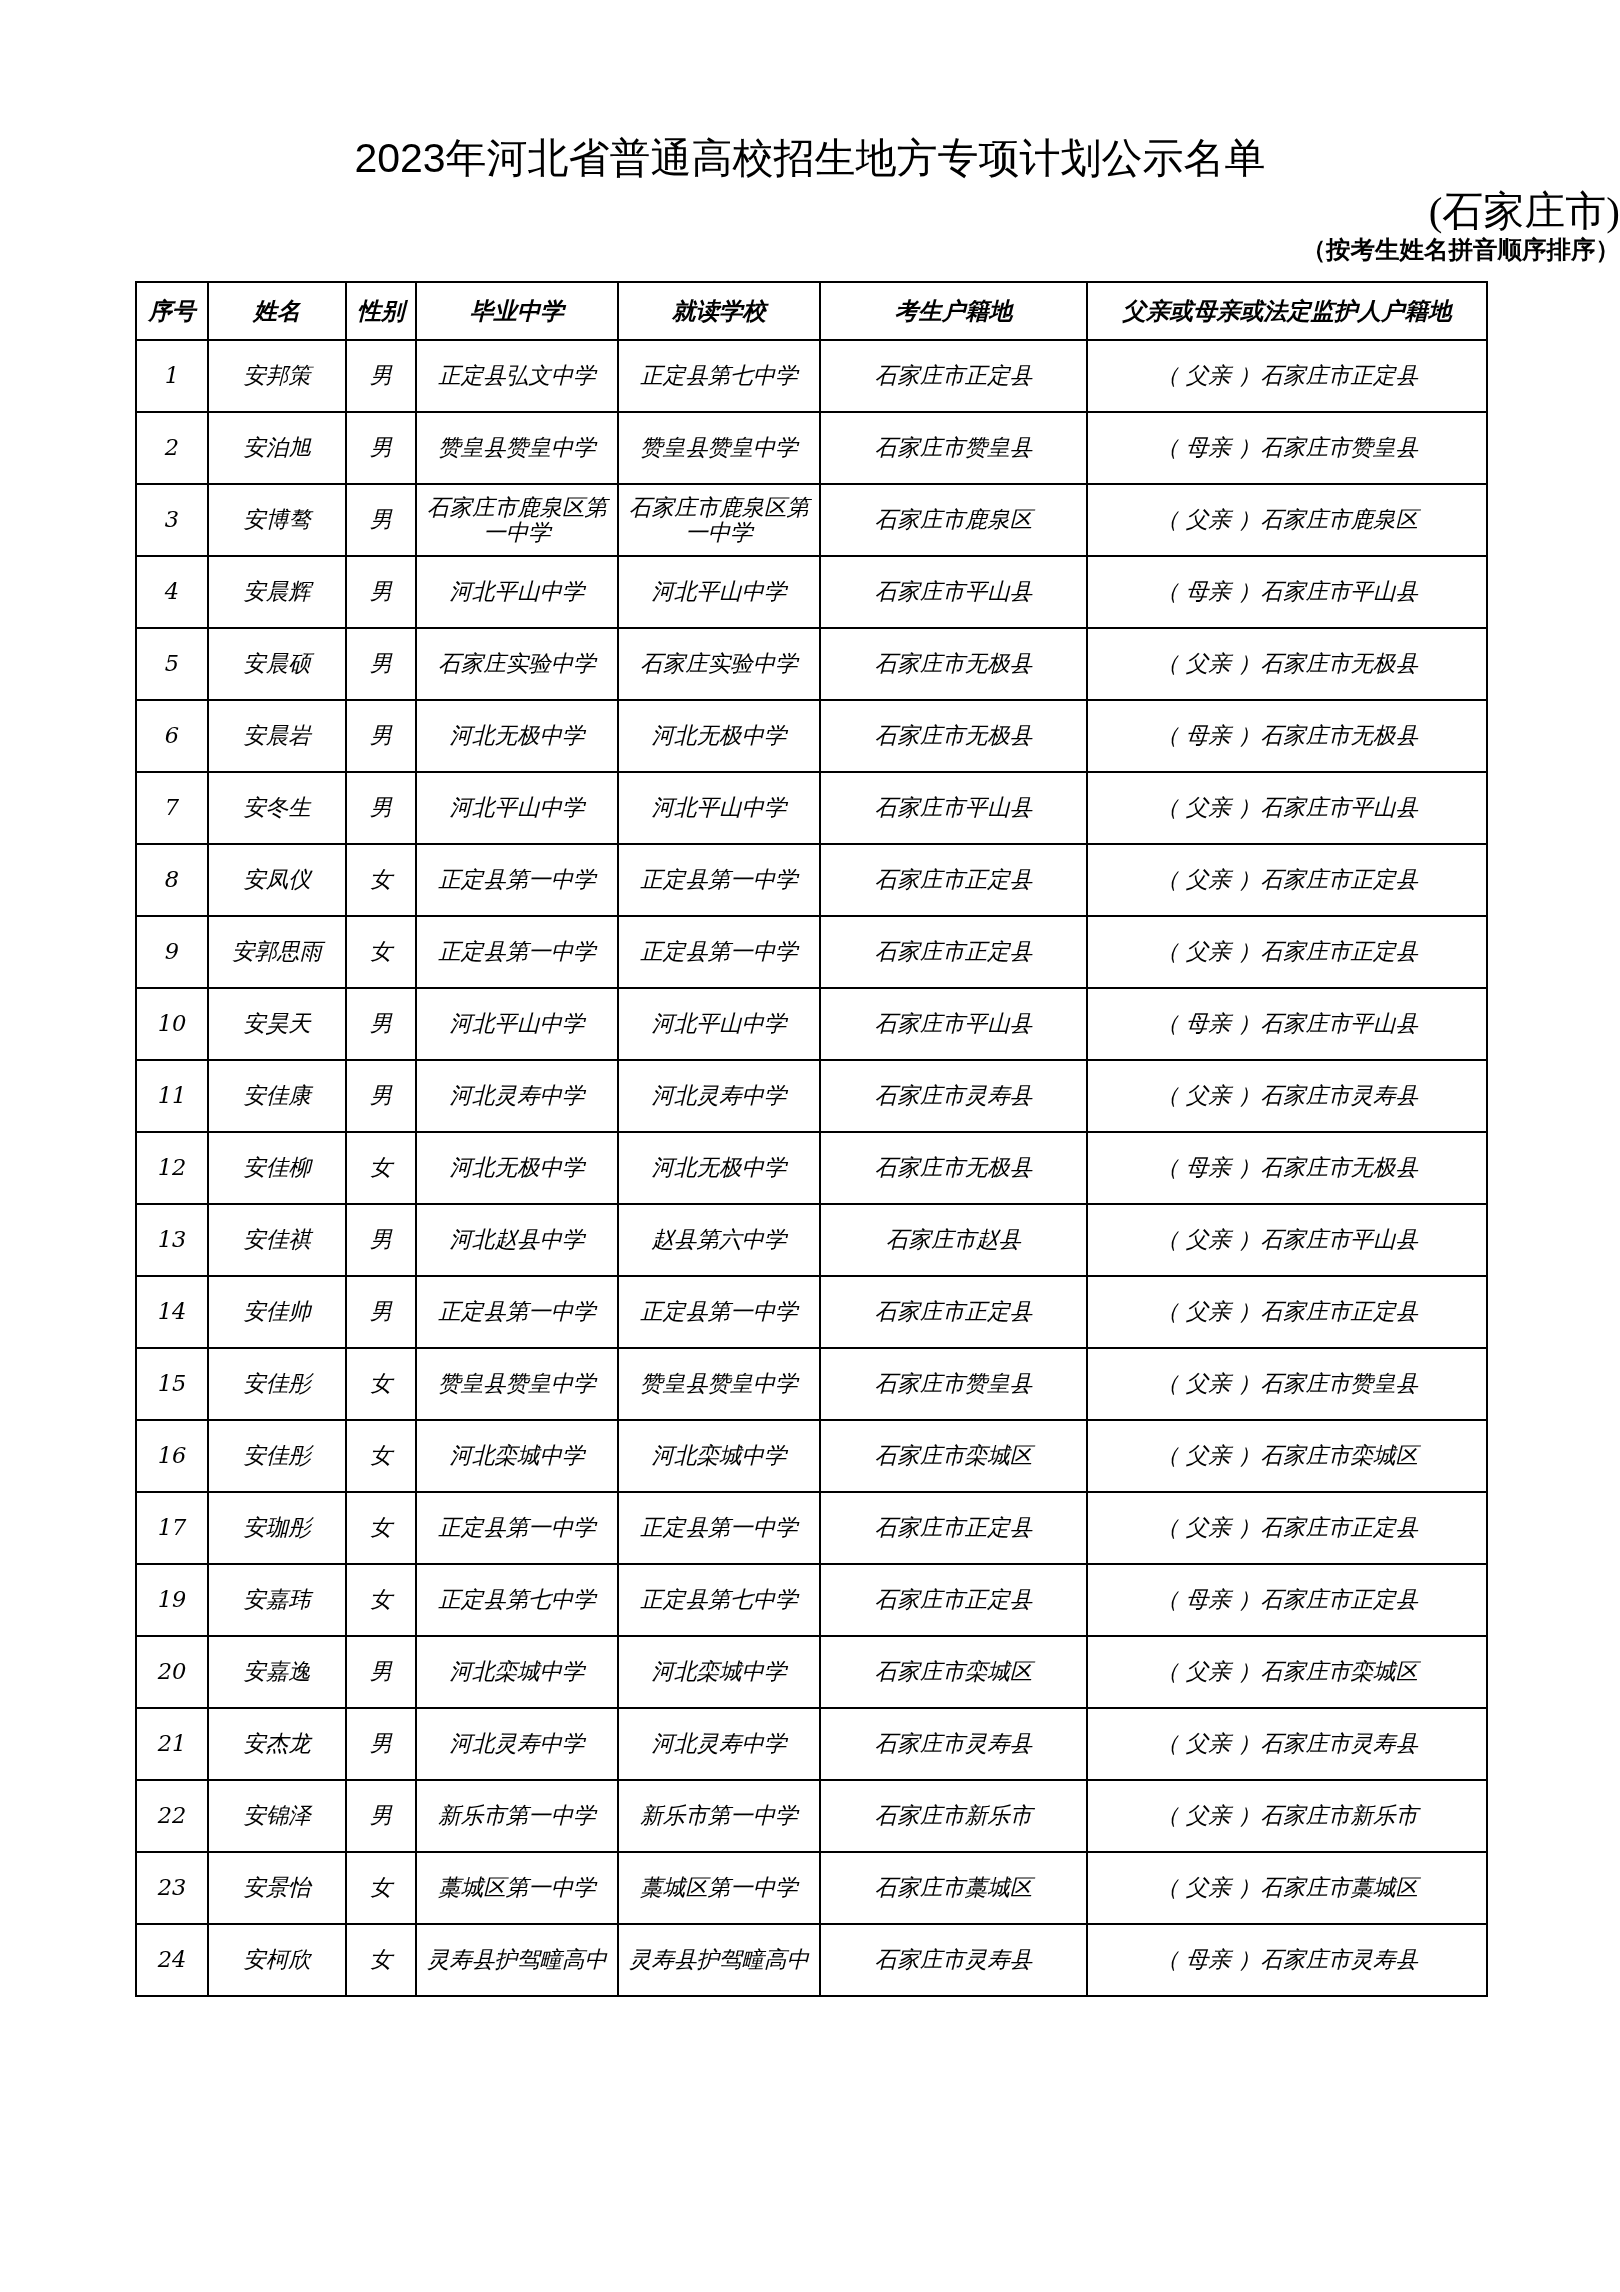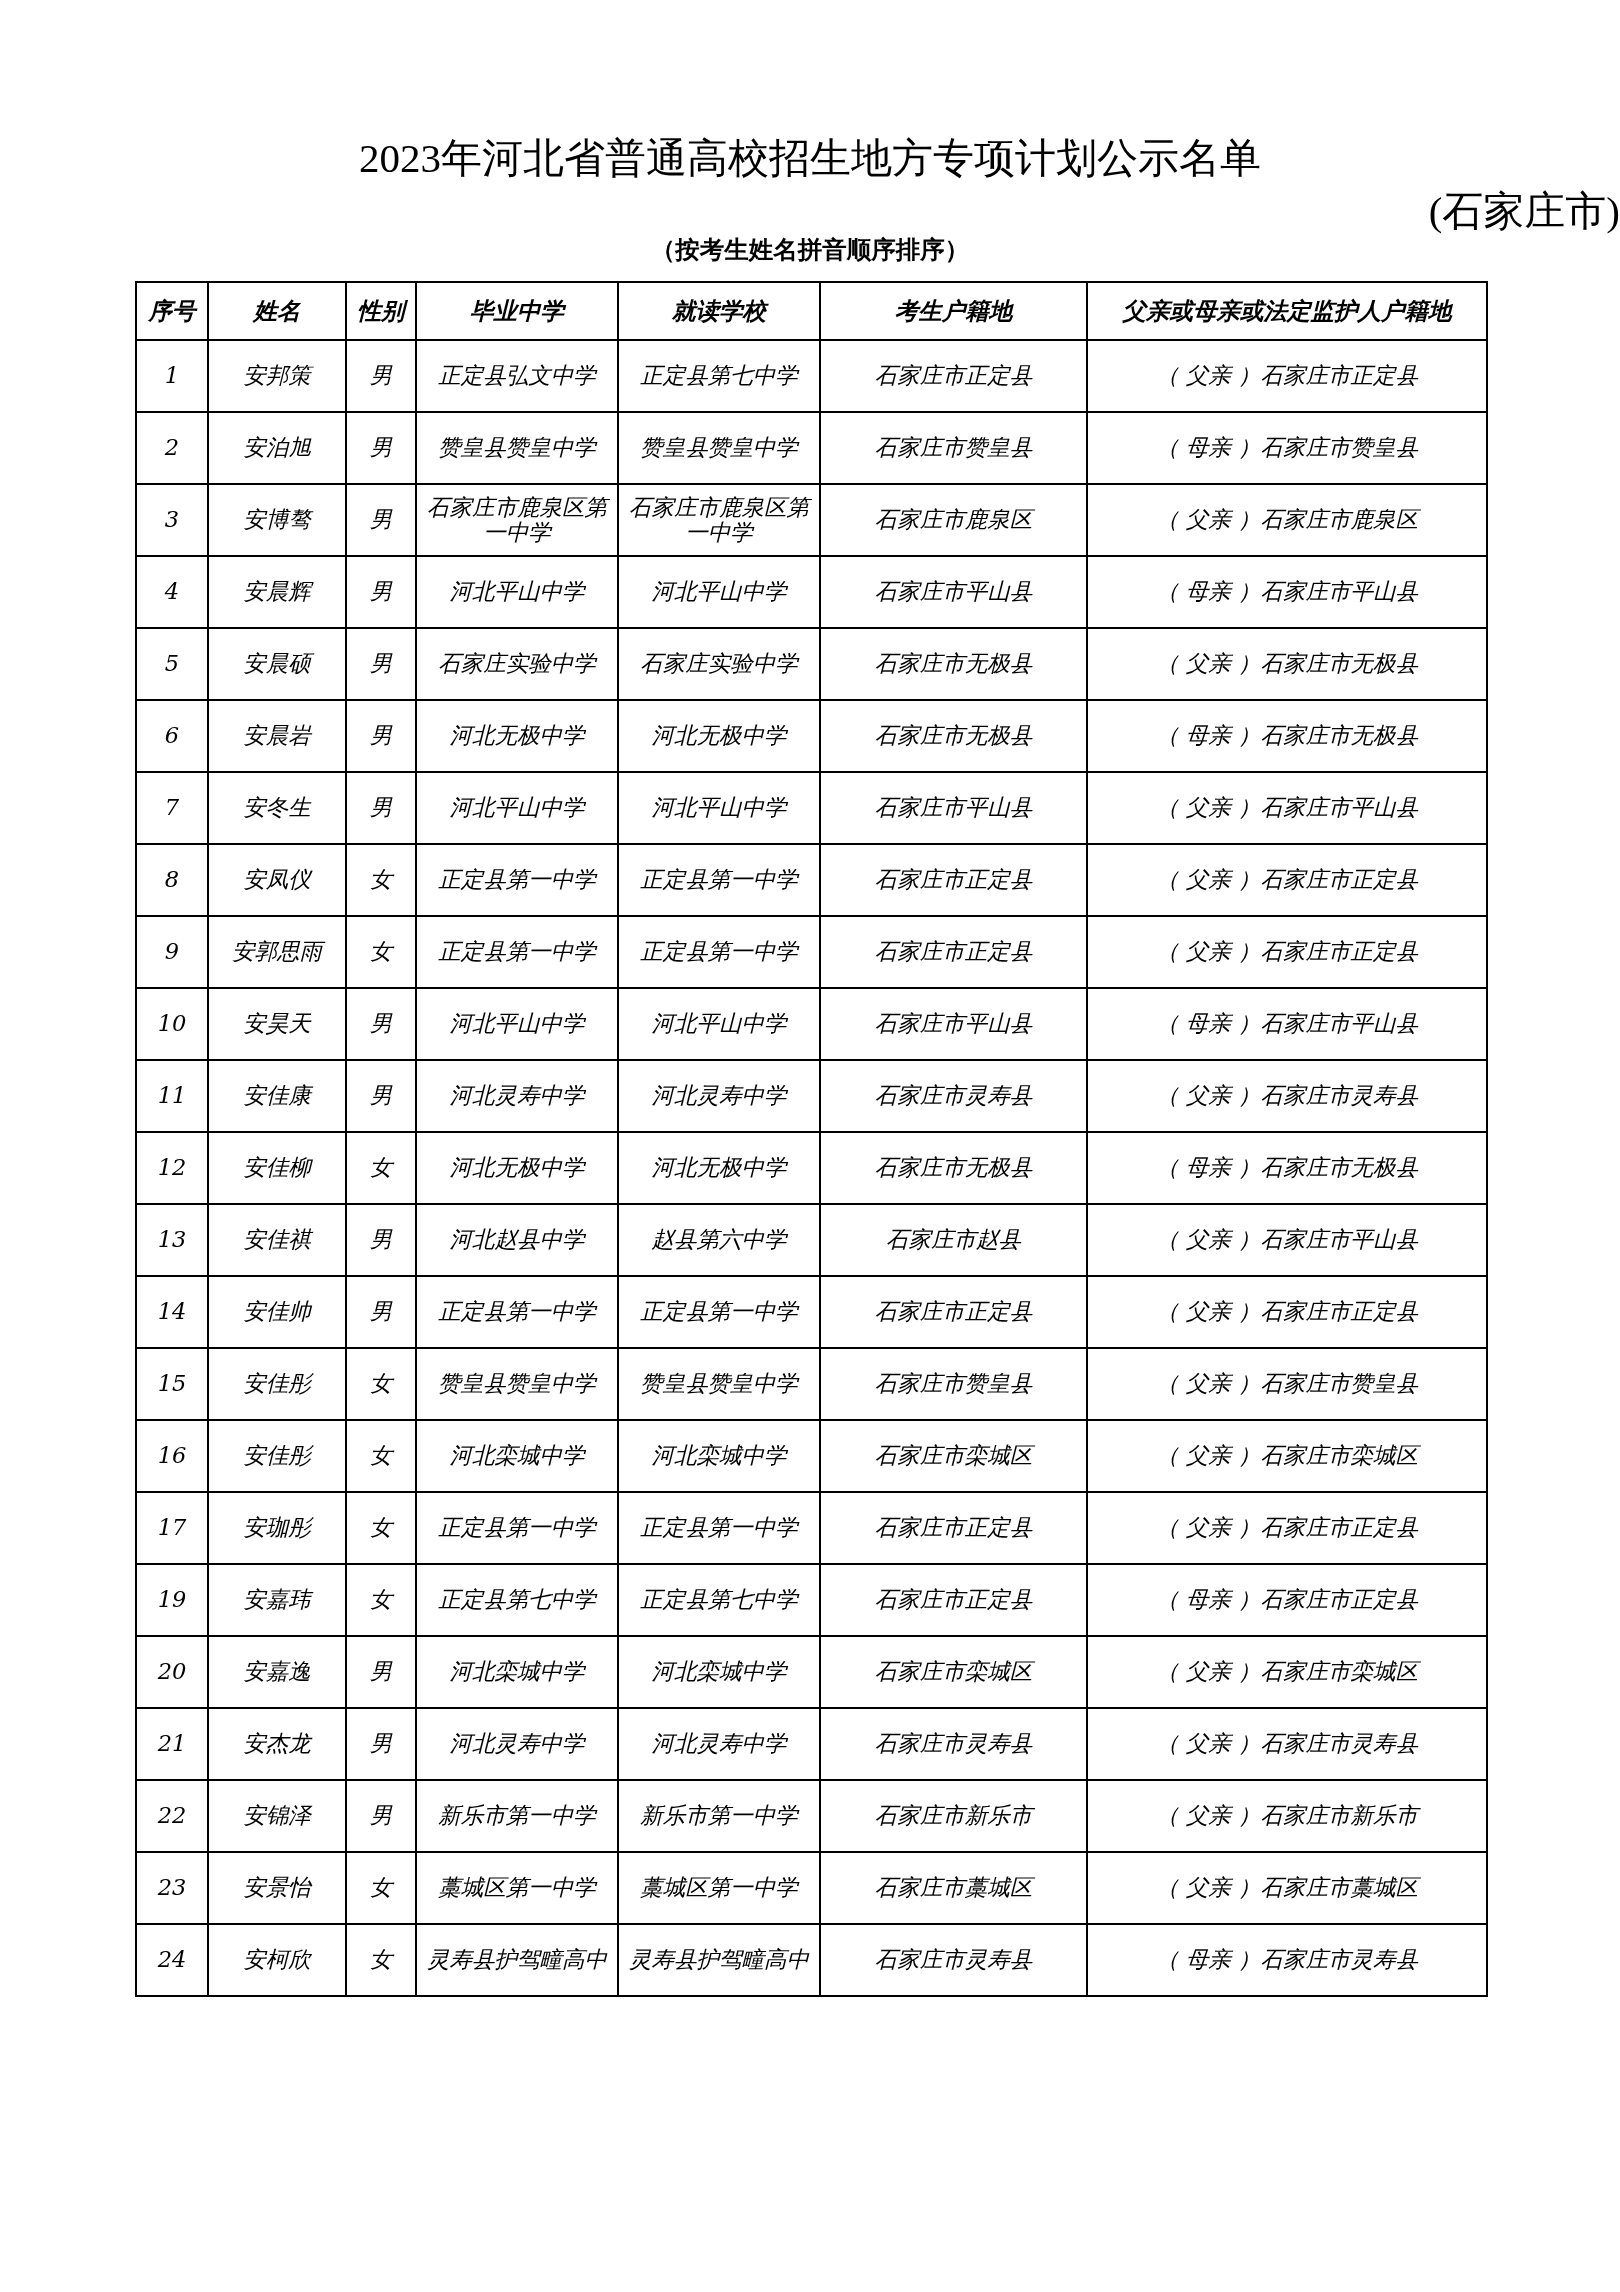--- a/index.html
+++ b/index.html
@@ -1,22 +1,22 @@
 <!DOCTYPE html>
 <html><head>
 <meta charset="utf-8">
 <style>
   html, body { margin: 0; padding: 0; background: #ffffff; }
   body { width: 1620px; height: 2293px; position: relative; overflow: hidden;
          font-family: "DejaVu Serif", "Liberation Serif", serif; color: #000; }
   .title { position: absolute; left: 0; width: 1620px; text-align: center; top: 133px;
-           font-size: 41px; line-height: 51px; font-family: Liberation Serif, serif; letter-spacing: 0px; }
+           font-size: 41px; line-height: 51px; font-family: Liberation Sans, sans-serif; letter-spacing: 0px; }
   .subtitle-city { position: absolute; left: 0; width: 1620px; text-align: right; top: 186px;
            font-size: 41px; line-height: 51px; font-family: "Liberation Serif", "DejaVu Serif", serif; }
-  .sort-note { position: absolute; left: 0; width: 1620px; text-align: center; top: 233px;
+  .sort-note { position: absolute; left: 0; width: 1620px; text-align: right; top: 233px;
            font-size: 24.5px; line-height: 33px; font-weight: bold; font-family: "DejaVu Sans", sans-serif; }
   table.roster { position: absolute; left: 135px; top: 281px; border-collapse: collapse;
            table-layout: fixed; width: 1350px; font-style: italic; }
   table.roster th, table.roster td { border: 2.9px solid #000; text-align: center; vertical-align: middle;
            padding: 0 3.9px; overflow: hidden; }
   table.roster th { height: 56px; font-size: 23.5px; font-weight: bold; font-family: "DejaVu Sans", sans-serif; }
   table.roster td { height: 70px; font-size: 22.5px; line-height: 25.5px; font-family: "DejaVu Serif", serif; }
   td.num { font-family: "Liberation Serif", serif; font-size: 23.5px; }
   td.multi { line-height: 23.5px; margin-left: 28px; }
 </style>

